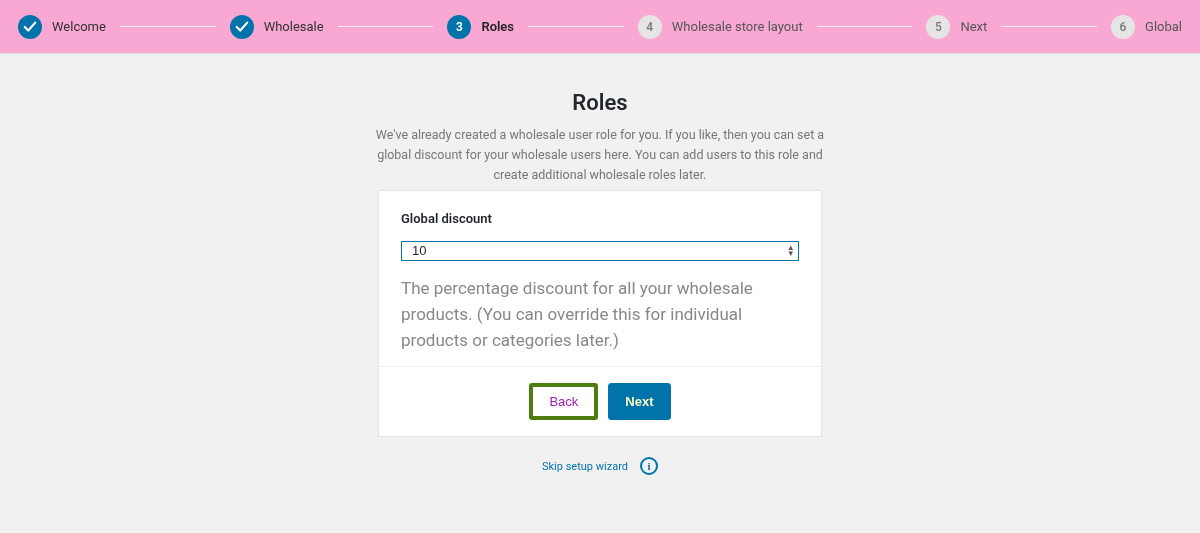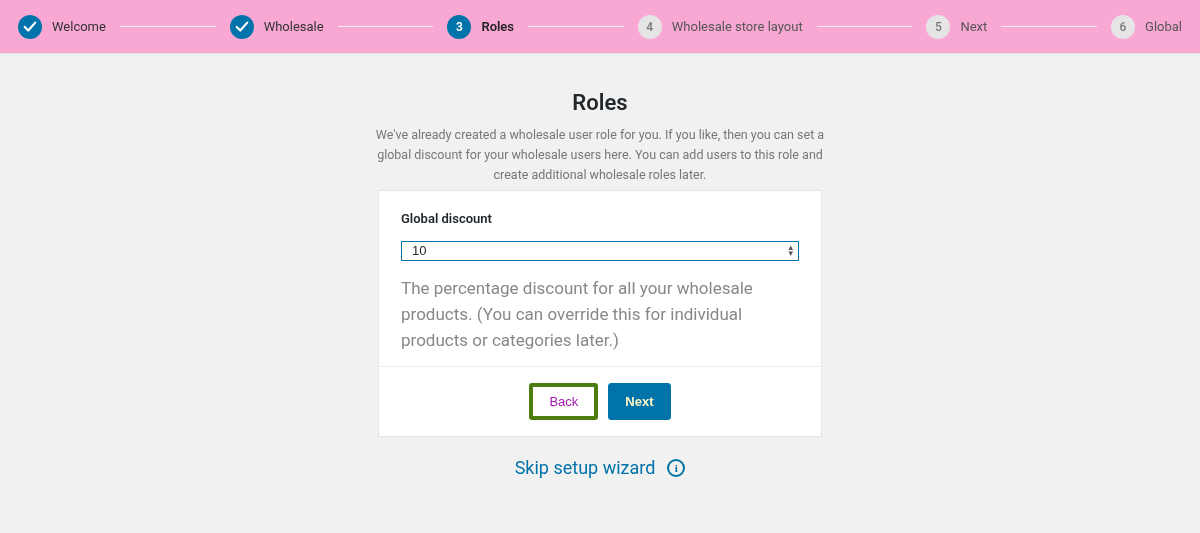--- a/index.html
+++ b/index.html
@@ -26,21 +26,21 @@
   .number-input { width: 100%; height: 20px; border: 1px solid #0073aa; padding: 0 28px 0 10px; font-size: 13px; color: #23282d; outline: none; }
   .spinner { position: absolute; right: 6px; top: 50%; transform: translateY(-50%); display: flex; flex-direction: column; line-height: 6px; color: #555; font-size: 9px; }
   .spinner span { cursor: pointer; user-select: none; }
   .help-text { font-size: 17px; color: #888; line-height: 1.55; margin-top: 14px; }
   .card-footer { border-top: 1px solid #eee; padding: 16px 22px; display: flex; justify-content: center; gap: 10px; }
   .btn { font-size: 13px; padding: 7px 16px; border-radius: 3px; cursor: pointer; line-height: 1.2; }
   .btn-secondary { background: #fff; color: #a21caf; border: 4px solid #4d7c0f; }
   .btn-primary { background: #0073aa; color: #fef9c3; border: 1px solid #0073aa; font-weight: 700; }
 
   .skip-row { margin-top: 20px; display: flex; align-items: center; gap: 12px; }
-  .skip-link { font-size: 18px; color: #0073aa; text-decoration: none; cursor: pointer; }
+  .skip-link { font-size: 11px; color: #0073aa; text-decoration: none; cursor: pointer; }
   .info-icon { width: 18px; height: 18px; border: 2px solid #0073aa; border-radius: 50%; display: flex; align-items: center; justify-content: center; color: #0073aa; font-size: 11px; font-weight: 700; font-family: serif; cursor: pointer; }
   .check-svg { width: 14px; height: 14px; }
 </style>
 </head>
 <body>
 
 <div class="stepper">
 
   <div class="step">
     <div class="step-bubble done">

